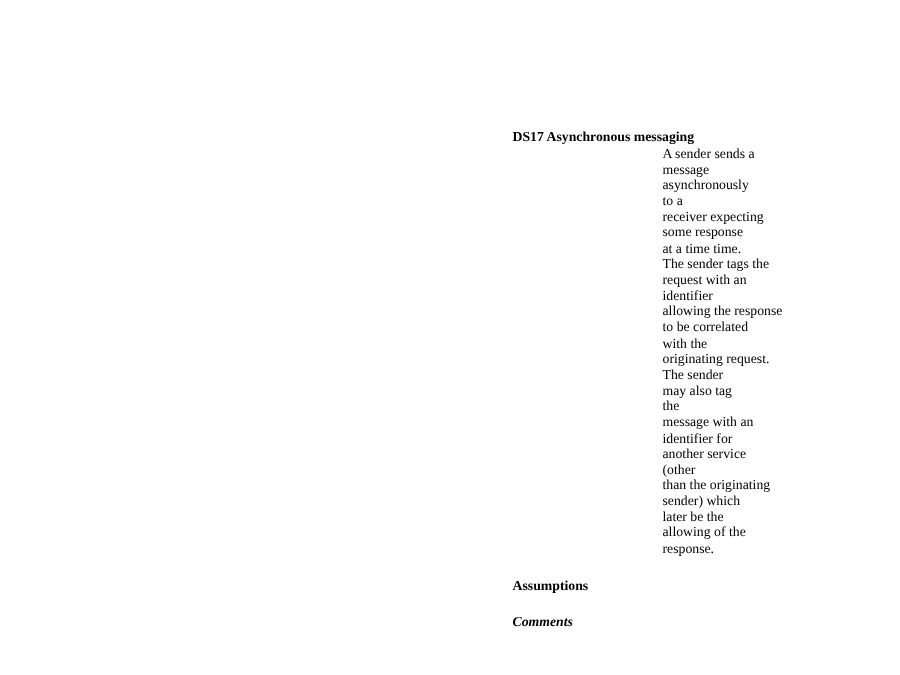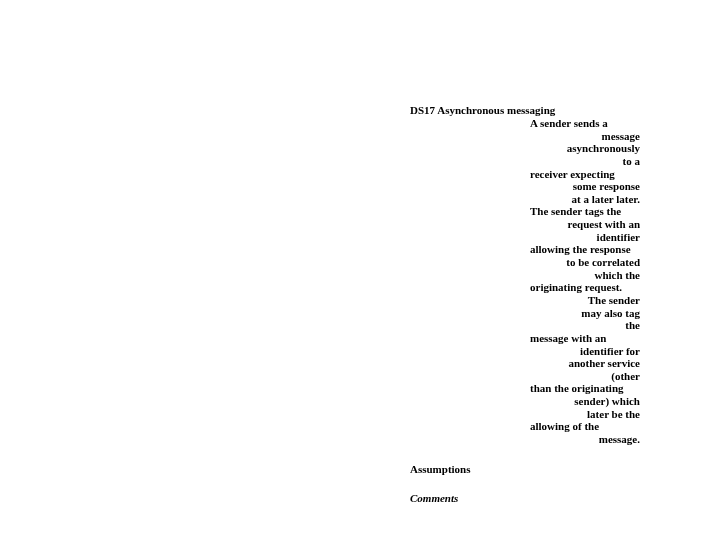--- a/index.html
+++ b/index.html
@@ -26,60 +26,58 @@
   .body-col {
     position: absolute;
     left: 530px;
     top: 117px;
     width: 110px;
     text-align: left;
   }
   .body-col p {
     margin: 0;
     padding: 0;
-    font-weight: bold;
   }
   .ind {
     margin-left: 16px;
-    text-align: right;
   }
 </style>
 </head>
 <body>
 
 <div class="page">
 
   <div class="heading" style="left:410px; top:104px;">DS17 Asynchronous messaging</div>
 
   <div class="body-col">
     <p>A sender sends a</p>
     <p class="ind">message</p>
     <p class="ind">asynchronously</p>
     <p class="ind">to a</p>
     <p>receiver expecting</p>
     <p class="ind">some response</p>
-    <p class="ind">at a later later.</p>
+    <p class="ind">at a time time.</p>
     <p>The sender tags the</p>
     <p class="ind">request with an</p>
     <p class="ind">identifier</p>
     <p>allowing the response</p>
     <p class="ind">to be correlated</p>
-    <p class="ind">which the</p>
+    <p class="ind">with the</p>
     <p>originating request.</p>
     <p class="ind">The sender</p>
     <p class="ind">may also tag</p>
     <p class="ind">the</p>
     <p>message with an</p>
     <p class="ind">identifier for</p>
     <p class="ind">another service</p>
     <p class="ind">(other</p>
     <p>than the originating</p>
     <p class="ind">sender) which</p>
     <p class="ind">later be the</p>
     <p>allowing of the</p>
-    <p class="ind">message.</p>
+    <p class="ind">response.</p>
   </div>
 
   <div class="heading" style="left:410px; top:463px;">Assumptions</div>
 
   <div class="heading" style="left:410px; top:492px;font-style:italic;">Comments</div>
 
 </div>
 
 </body></html>

